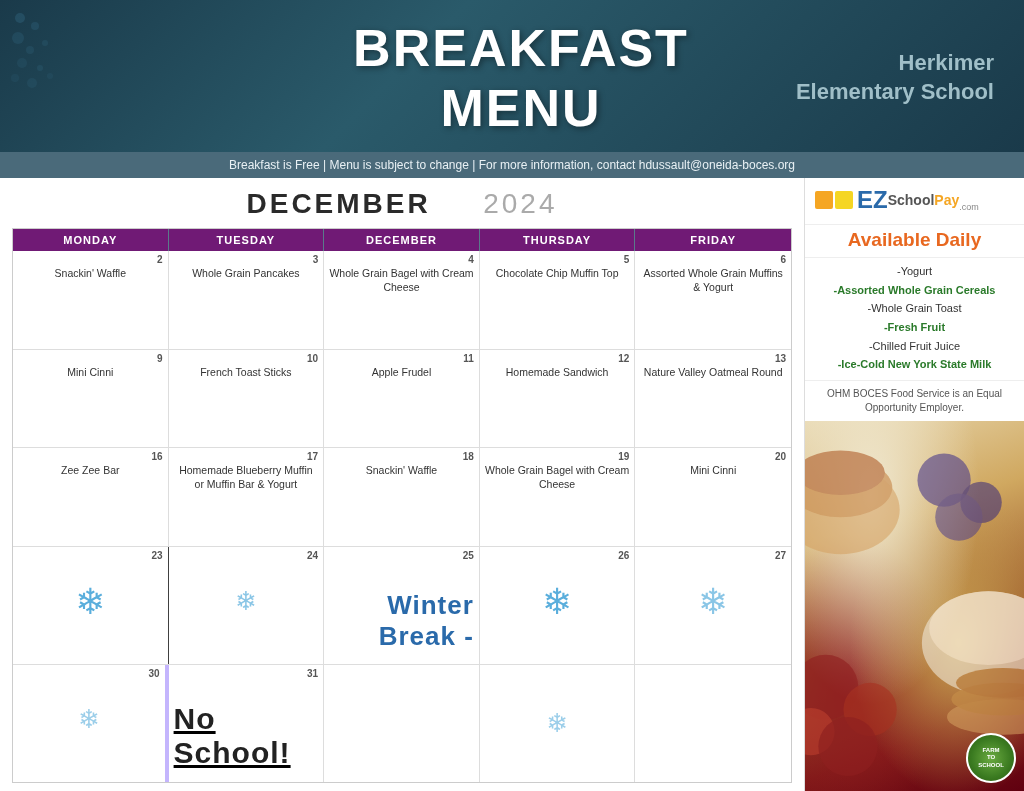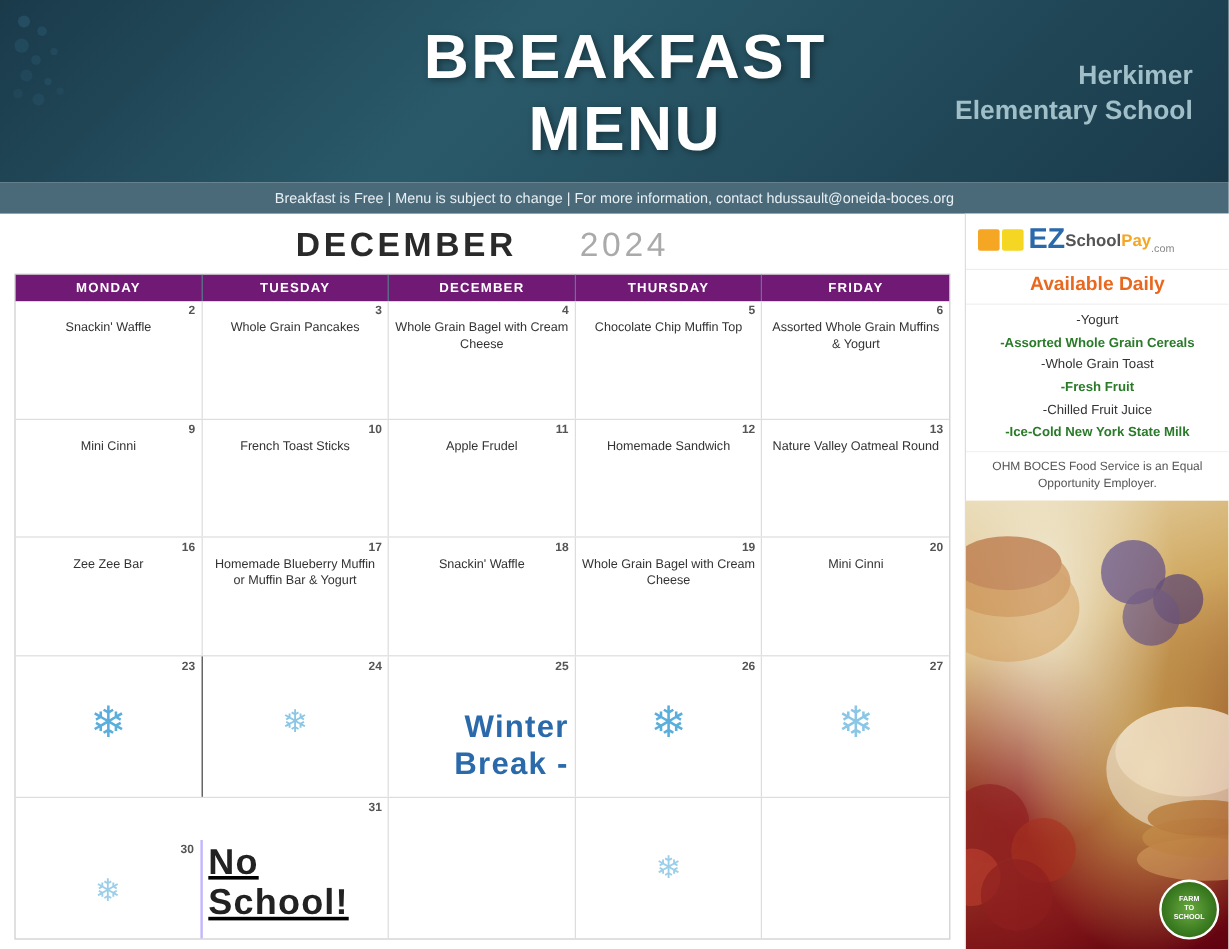--- a/index.html
+++ b/index.html
@@ -236,21 +236,21 @@
       font-size: 9px;
       color: #888;
       align-self: flex-end;
       margin-bottom: 2px;
     }
 
     .available-daily {
       background: #fff;
       padding: 4px 10px 6px 10px;
       text-align: center;
-      font-size: 16px;
+      font-size: 19px;
       font-weight: 700;
       color: #e86820;
       border-bottom: 1px solid #eee;
     }
 
     .daily-items {
       background: #fff;
       padding: 4px 10px 6px 10px;
       text-align: center;
       font-size: 11px;
@@ -462,21 +462,21 @@
             </div>
             <div style="padding:3px 5px;position:relative;">
               <span style="font-size:10px;color:#555;font-weight:600;float:right;">27</span>
               <div style="clear:both;display:flex;justify-content:center;align-items:center;height:70%;padding-top:4px;">
                 <span style="color:#5aaedc;font-size:36px;opacity:0.7;">❄</span>
               </div>
             </div>
           </div>
 
           <div style="display:grid;grid-template-columns:repeat(5,1fr);flex:1.2;position:relative;">
-            <div style="border-right:2px solid #c4b5fd;padding:3px 5px;position:relative;margin-top:35px;">
+            <div style="border-right:4px solid #c4b5fd;padding:3px 5px;position:relative;">
               <span style="font-size:10px;color:#555;font-weight:600;float:right;">30</span>
               <div style="clear:both;display:flex;justify-content:center;align-items:center;height:70%;padding-top:4px;">
                 <span style="color:#5aaedc;font-size:26px;opacity:0.6;">❄</span>
               </div>
             </div>
             <div style="border-right:1px solid #ddd;padding:3px 5px;position:relative;">
               <span style="font-size:10px;color:#555;font-weight:600;float:right;">31</span>
               <div style="clear:both;display:flex;justify-content:center;align-items:flex-end;height:calc(100% - 20px);text-decoration:underline;">
                 <span style="color:#222;font-size:30px;font-weight:900;letter-spacing:1px;">No School!</span>
               </div>

